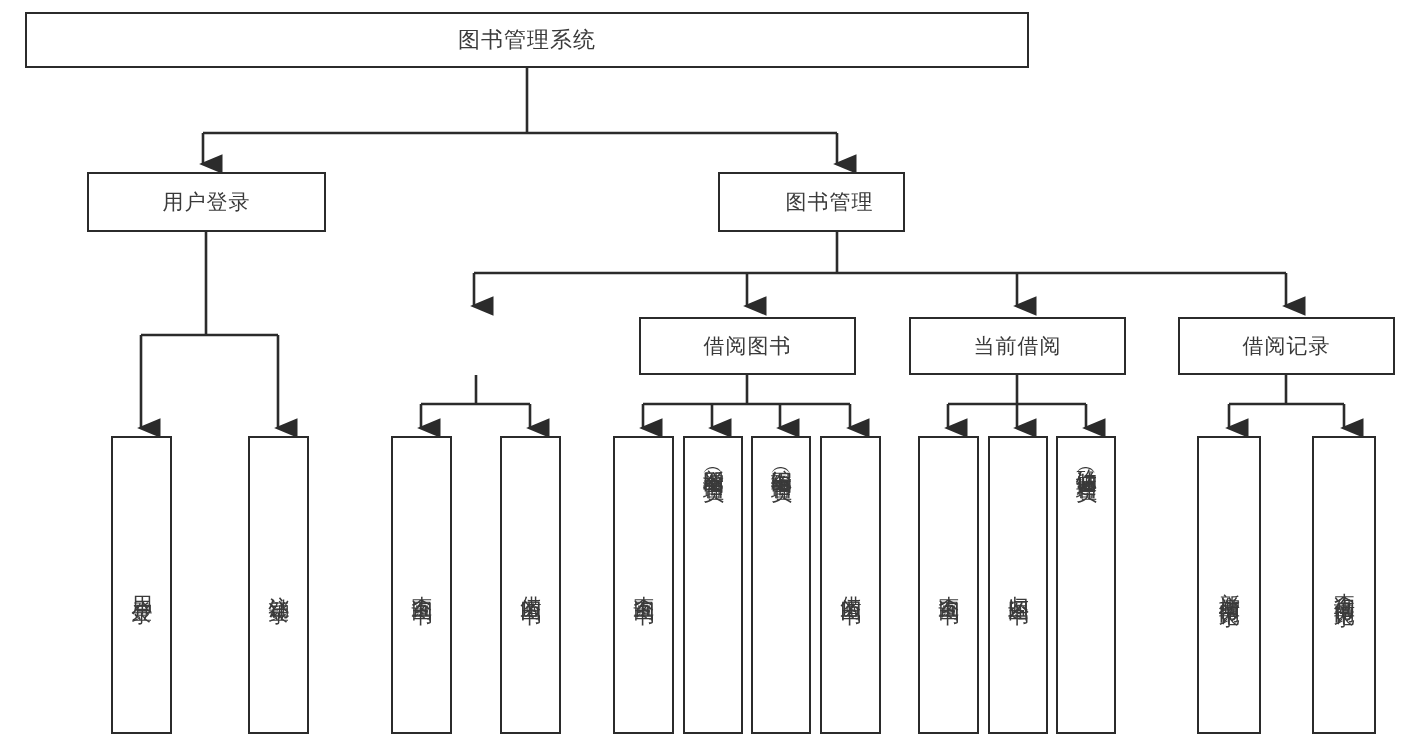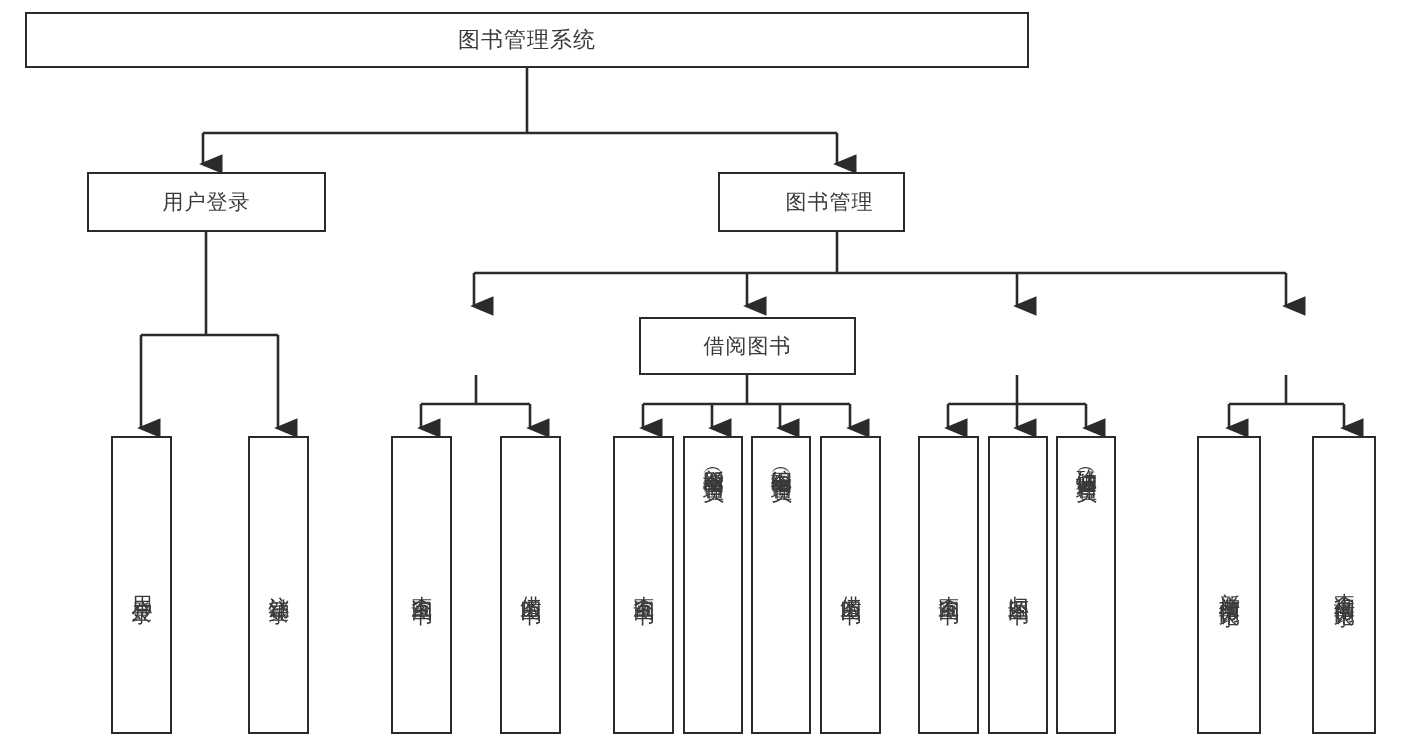--- a/index.html
+++ b/index.html
@@ -141,21 +141,27 @@
 
   <div class="node h-node" style="left:711px; top:172px; width:187px; height:60px;padding-left:36px;">
     <span class="lbl">图书管理</span>
   </div>
 
 
   <div class="node h-node" style="left:632px; top:317px; width:217px; height:58px;">
     <span class="lbl">借阅图书</span>
   </div>
 
-
+  <div class="node h-node" style="left:902px; top:317px; width:217px; height:58px;">
+    <span class="lbl">当前借阅</span>
+  </div>
+
+  <div class="node h-node" style="left:1171px; top:317px; width:217px; height:58px;">
+    <span class="lbl">借阅记录</span>
+  </div>
 
   <div class="node v-node short-text" style="left:104px; top:436px; width:61px; height:298px;">
     <span class="lbl">用户登录</span>
   </div>
 
   <div class="node v-node short-text" style="left:241px; top:436px; width:61px; height:298px;">
     <span class="lbl">注销登录</span>
   </div>
 
   <div class="node v-node short-text" style="left:384px; top:436px; width:61px; height:298px;">

